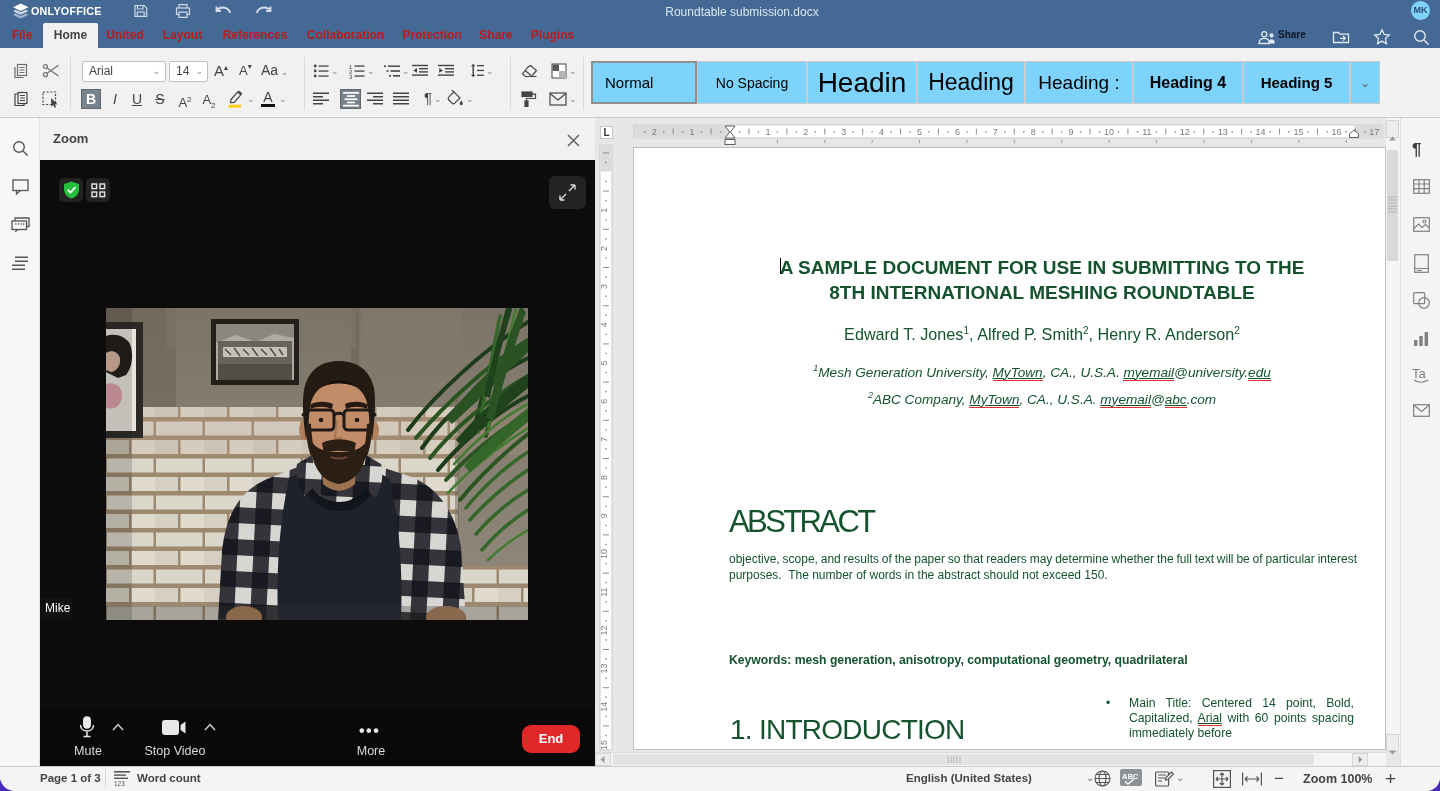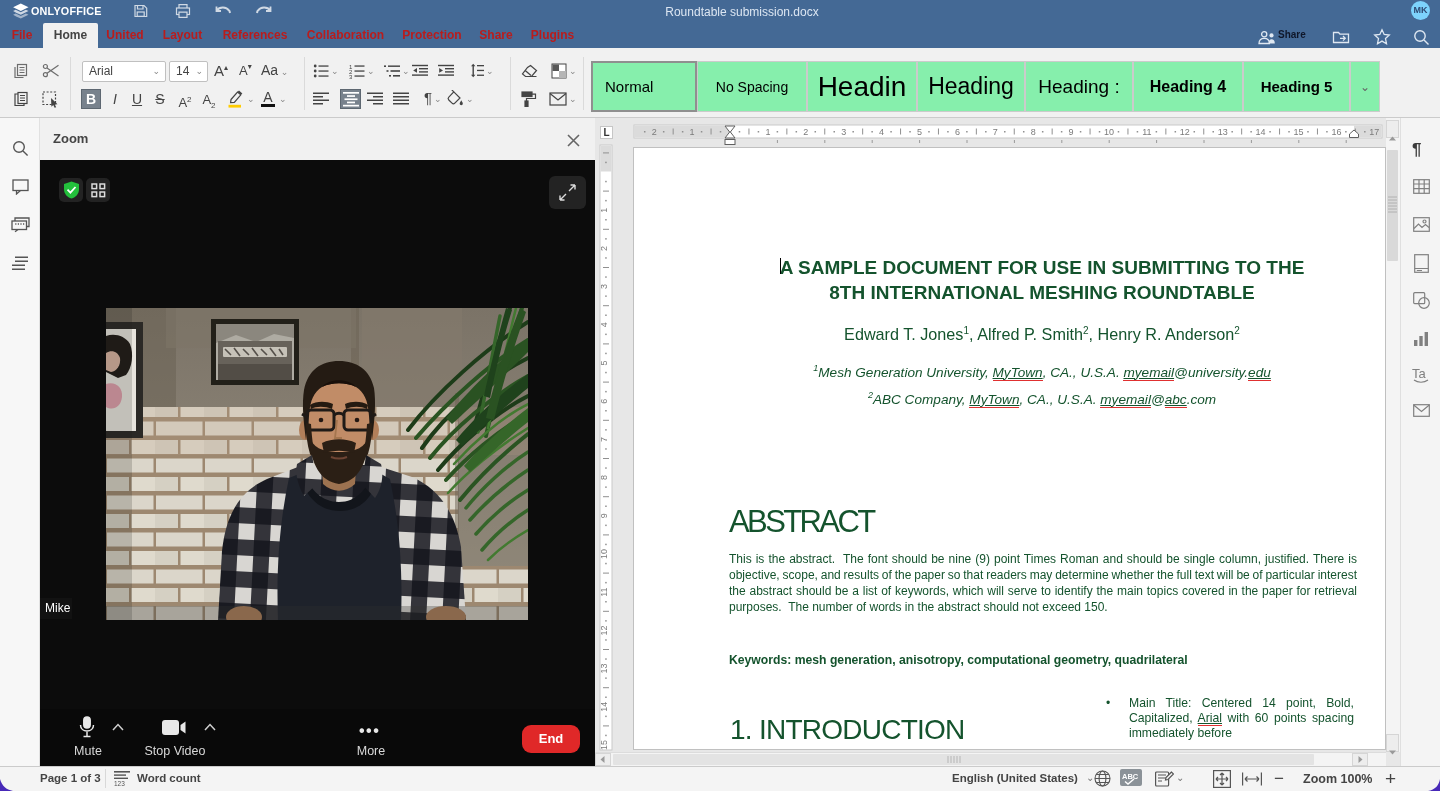--- a/index.html
+++ b/index.html
@@ -14,21 +14,21 @@
 #doctitle { left:0; top:5px; width:1440px; text-align:center; color:#dce6f2; font-size:12px;padding-left:44px; }
 .topicon { top:3px; opacity:0.75; }
 .tab { position:absolute; top:23px; height:25px; line-height:25px; color:#b91c1c; font-size:12px; font-weight:bold; text-align:center; }
 #tabhome { background:#f1f1f1; color:#444; border-radius:2px 2px 0 0; }
 
 #toolbar { left:0; top:48px; width:1440px; height:70px; background:#f1f1f1; border-bottom:1px solid #cbcbcb; }
 .tsep { position:absolute; width:1px; background:#dadada; top:57px; height:53px; }
 .tbtn { position:absolute; }
 .combo { position:absolute; background:#fff; border:1px solid #c0c0c0; border-radius:2px; font-size:12px; color:#444; }
 
-.stybox { position:absolute; top:61px; height:51px; background:#86efac; border:1px solid #cbcbcb; display:flex; align-items:center; justify-content:center; color:#000; white-space:nowrap; overflow:hidden; }
+.stybox { position:absolute; top:61px; height:43px; background:#7dd3fc; border:1px solid #cbcbcb; display:flex; align-items:center; justify-content:center; color:#000; white-space:nowrap; overflow:hidden; }
 
 #lsidebar { left:0; top:118px; width:40px; height:648px; background:#f7f7f7; border-right:1px solid #e1e1e1; }
 
 #zpanel { left:40px; top:118px; width:555px; height:648px; background:#f1f1f1; }
 #zhead { left:40px; top:118px; width:555px; height:42px; background:#f1f1f1; }
 #ztitle { left:53px; top:131px; font-size:13px; font-weight:bold; color:#444; }
 #zvideo { left:40px; top:160px; width:555px; height:606px; background:#0c0c0c; }
 #mikelabel { left:40px; top:598px; width:32px; height:21px; background:rgba(20,20,20,0.85); color:#fff; font-size:12px; line-height:21px; padding-left:5px; }
 #zctrl { left:40px; top:709px; width:555px; height:57px; background:#090909; }
 .zclab { position:absolute; color:#d9d9d9; font-size:12.5px; top:744px; text-align:center; }
@@ -646,23 +646,21 @@
   </svg>
 
 <div class="abs" id="page"></div>
 <div class="doct" style="left:730px; top:254.5px; width:624px; font-size:19px; font-weight:bold; line-height:25.4px; text-align:center;">A SAMPLE DOCUMENT FOR USE IN SUBMITTING TO THE<br>8TH INTERNATIONAL MESHING ROUNDTABLE</div>
 <div class="abs" style="left:780px; top:258px; width:1px; height:16px; background:#000;"></div>
 <div class="doct" style="left:730px; top:325px; width:624px; font-size:16.2px; text-align:center;">Edward T. Jones<sup style="font-size:10px;">1</sup>, Alfred P. Smith<sup style="font-size:10px;">2</sup>, Henry R. Anderson<sup style="font-size:10px;">2</sup></div>
 <div class="doct" style="left:730px; top:363px; width:624px; font-size:13.6px; font-style:italic; text-align:center;"><sup style="font-size:9px;">1</sup>Mesh Generation University, <span class="spell"><u>MyTown</u></span>, CA., U.S.A. <span class="spell"><u>myemail</u></span>@university.<span class="spell"><u>edu</u></span></div>
 <div class="doct" style="left:730px; top:390px; width:624px; font-size:13.6px; font-style:italic; text-align:center;"><sup style="font-size:9px;">2</sup>ABC Company, <span class="spell"><u>MyTown</u></span>, CA., U.S.A. <span class="spell"><u>myemail</u></span>@<span class="spell"><u>abc</u></span>.com</div>
 <div class="doct" style="left:729px; top:504px; font-size:31px; letter-spacing:-2.6px;">ABSTRACT</div>
 <div class="doct" id="abstract" style="left:729px; top:551px; width:628px; font-size:12px; line-height:16px;">
-<div class="jl">This is the abstract.&nbsp; The font should be nine (9) point Times Roman and should be single column, justified. There is</div>
 <div class="jl" style="word-spacing:-0.6px;">objective, scope, and results of the paper so that readers may determine whether the full text will be of particular interest</div>
-<div class="jl">the abstract should be a list of keywords, which will serve to identify the main topics covered in the paper for retrieval</div>
 <div>purposes.&nbsp; The number of words in the abstract should not exceed 150.</div>
 </div>
 <div class="doct" style="left:729px; top:653px; font-size:12.2px; font-weight:bold;">Keywords: mesh generation, anisotropy, computational geometry, quadrilateral</div>
 <div class="doct" style="left:730px; top:714px; font-size:28px; letter-spacing:-0.75px;">1. INTRODUCTION</div>
 <div class="doct" style="left:1106px; top:696px; font-size:12.2px;">•</div>
 <div class="doct" style="left:1129px; top:696px; width:225px; font-size:12.2px; line-height:15.2px; text-align:justify;">Main Title: Centered 14 point, Bold, Capitalized, <span class="spell"><u>Arial</u></span> with 60 points spacing immediately&nbsp;before</div>
 
 <div class="abs" id="vscroll"></div>
 <div class="abs" style="left:1386px; top:120px; width:13px; height:18px; background:#ededed; border:1px solid #d5d5d5;"></div>
 <div class="abs" style="left:1389px; top:127px; width:7px; height:5px; color:#888;"><svg width="7" height="5">
@@ -725,21 +723,21 @@
 <div class="abs" id="statusbar"></div>
 <div class="sbtext" style="left:40px;">Page 1 of 3</div>
 <div class="abs" style="left:105px; top:769px; width:1px; height:19px; background:#d8d8d8;"></div>
 <svg class="abs" style="left:114px; top:771px;" width="16" height="15" viewBox="0 0 16 15" fill="#555">
   <rect x="0" y="0" width="16" height="1.6"></rect>
     <rect x="0" y="3.4" width="12" height="1.4"></rect>
     <rect x="0" y="6.6" width="14" height="1.4"></rect>
   <text x="0" y="15" font-size="6.5" font-family="Liberation Sans">123</text>
 </svg>
 <div class="sbtext" style="left:137px;">Word count</div>
-<div class="sbtext" style="left:952px;">English (United States)</div>
+<div class="sbtext" style="left:906px;">English (United States)</div>
 <div class="abs" style="left:1086px; top:772px; color:#777; font-size:10px;">⌄</div>
 <svg class="abs" style="left:1094px; top:770px;" width="17" height="17" viewBox="0 0 17 17" fill="none" stroke="#555" stroke-width="1.1">
   <circle cx="8.5" cy="8.5" r="7.5"></circle>
     <ellipse cx="8.5" cy="8.5" rx="3.4" ry="7.5"></ellipse>
     <path d="M1 8.5 H16 M2 4.5 H15 M2 12.5 H15"></path>
 </svg>
 <div class="abs" style="left:1120px; top:769px; width:22px; height:17px; background:#8b9298; border-radius:2px;"></div>
 <svg class="abs" style="left:1122px; top:771px;" width="18" height="14" viewBox="0 0 18 14">
   <text x="0" y="8" font-size="7.5" font-weight="bold" fill="#fff" font-family="Liberation Sans">ABC</text>
   <path d="M3 10.5 L6 13 L12 8" fill="none" stroke="#fff" stroke-width="1.4"></path>

